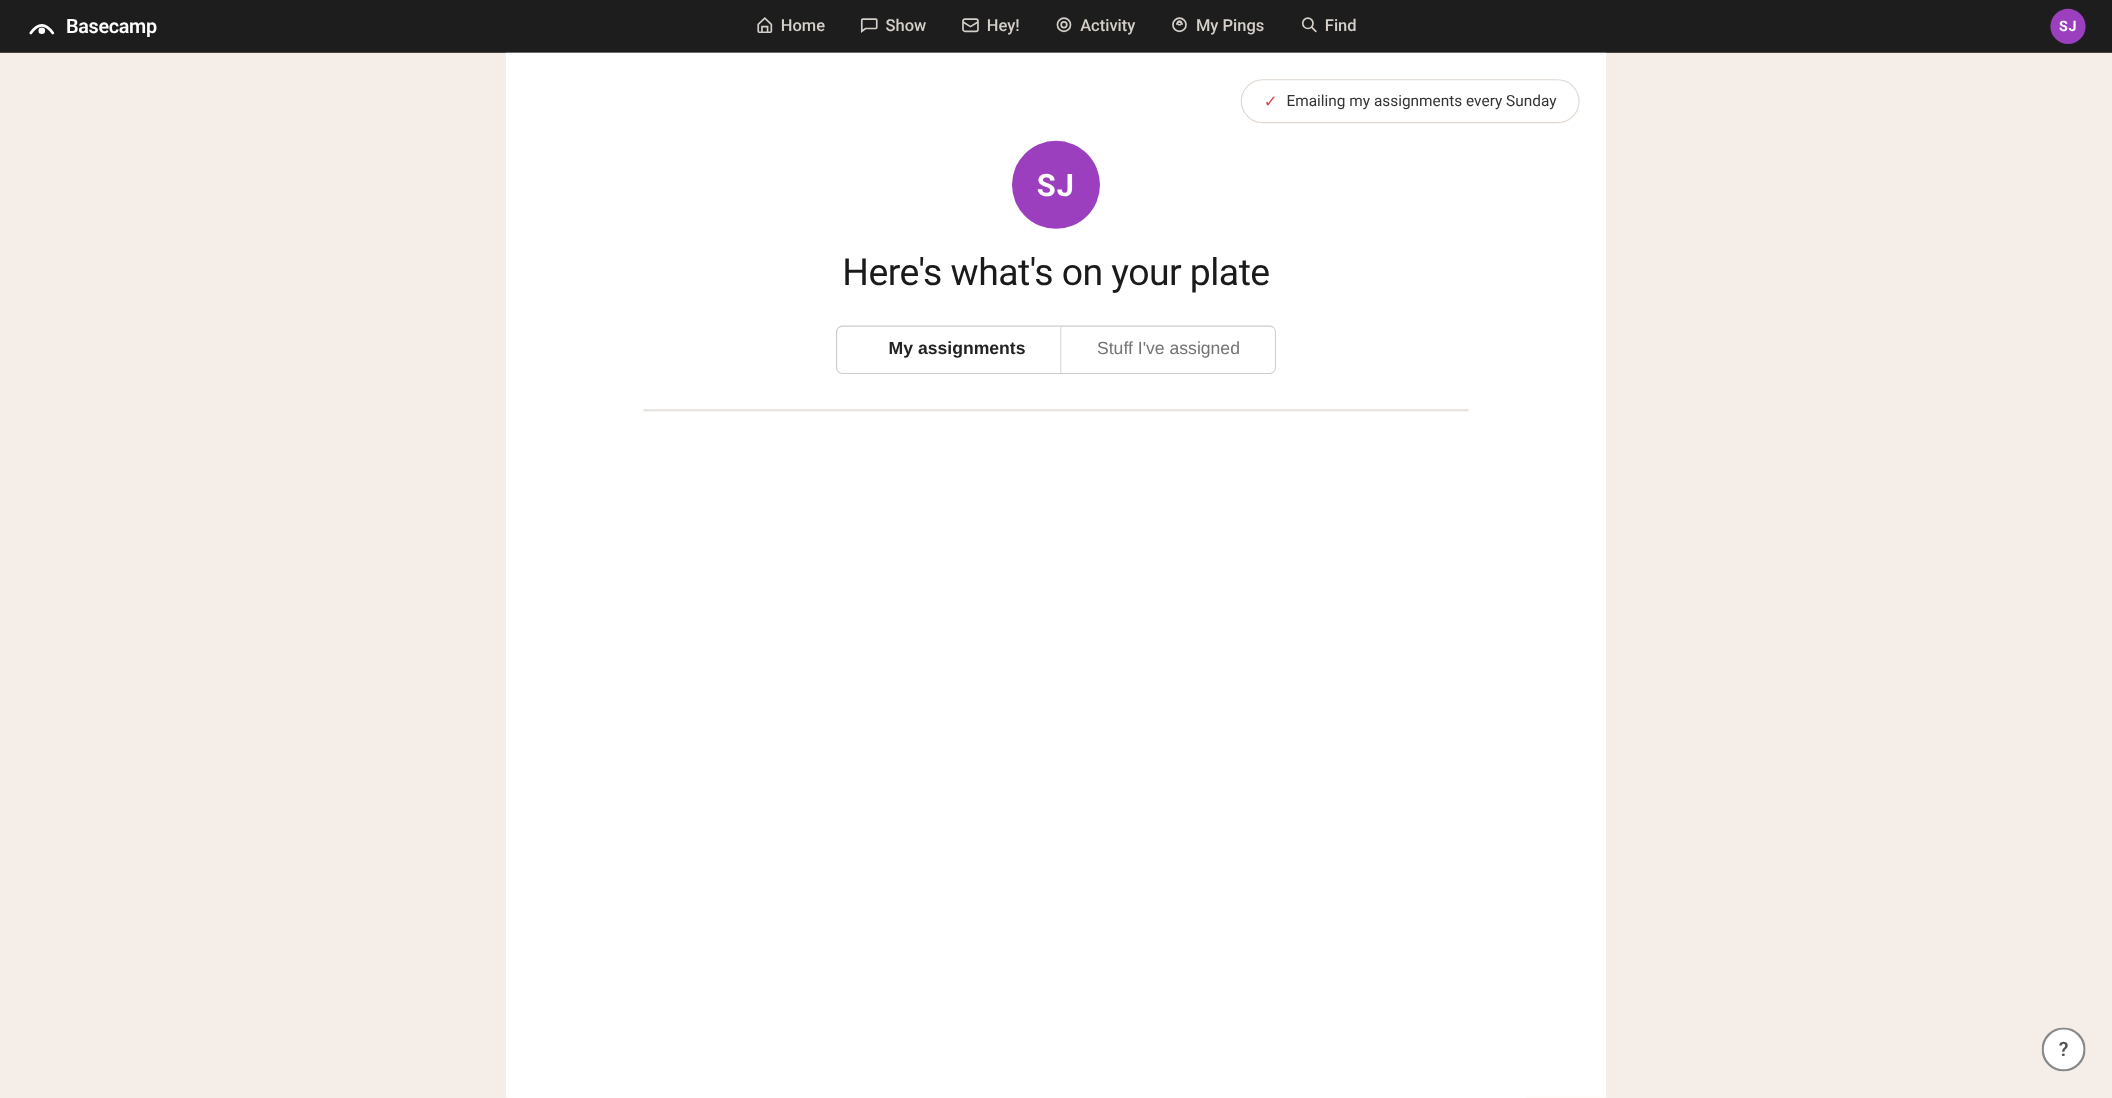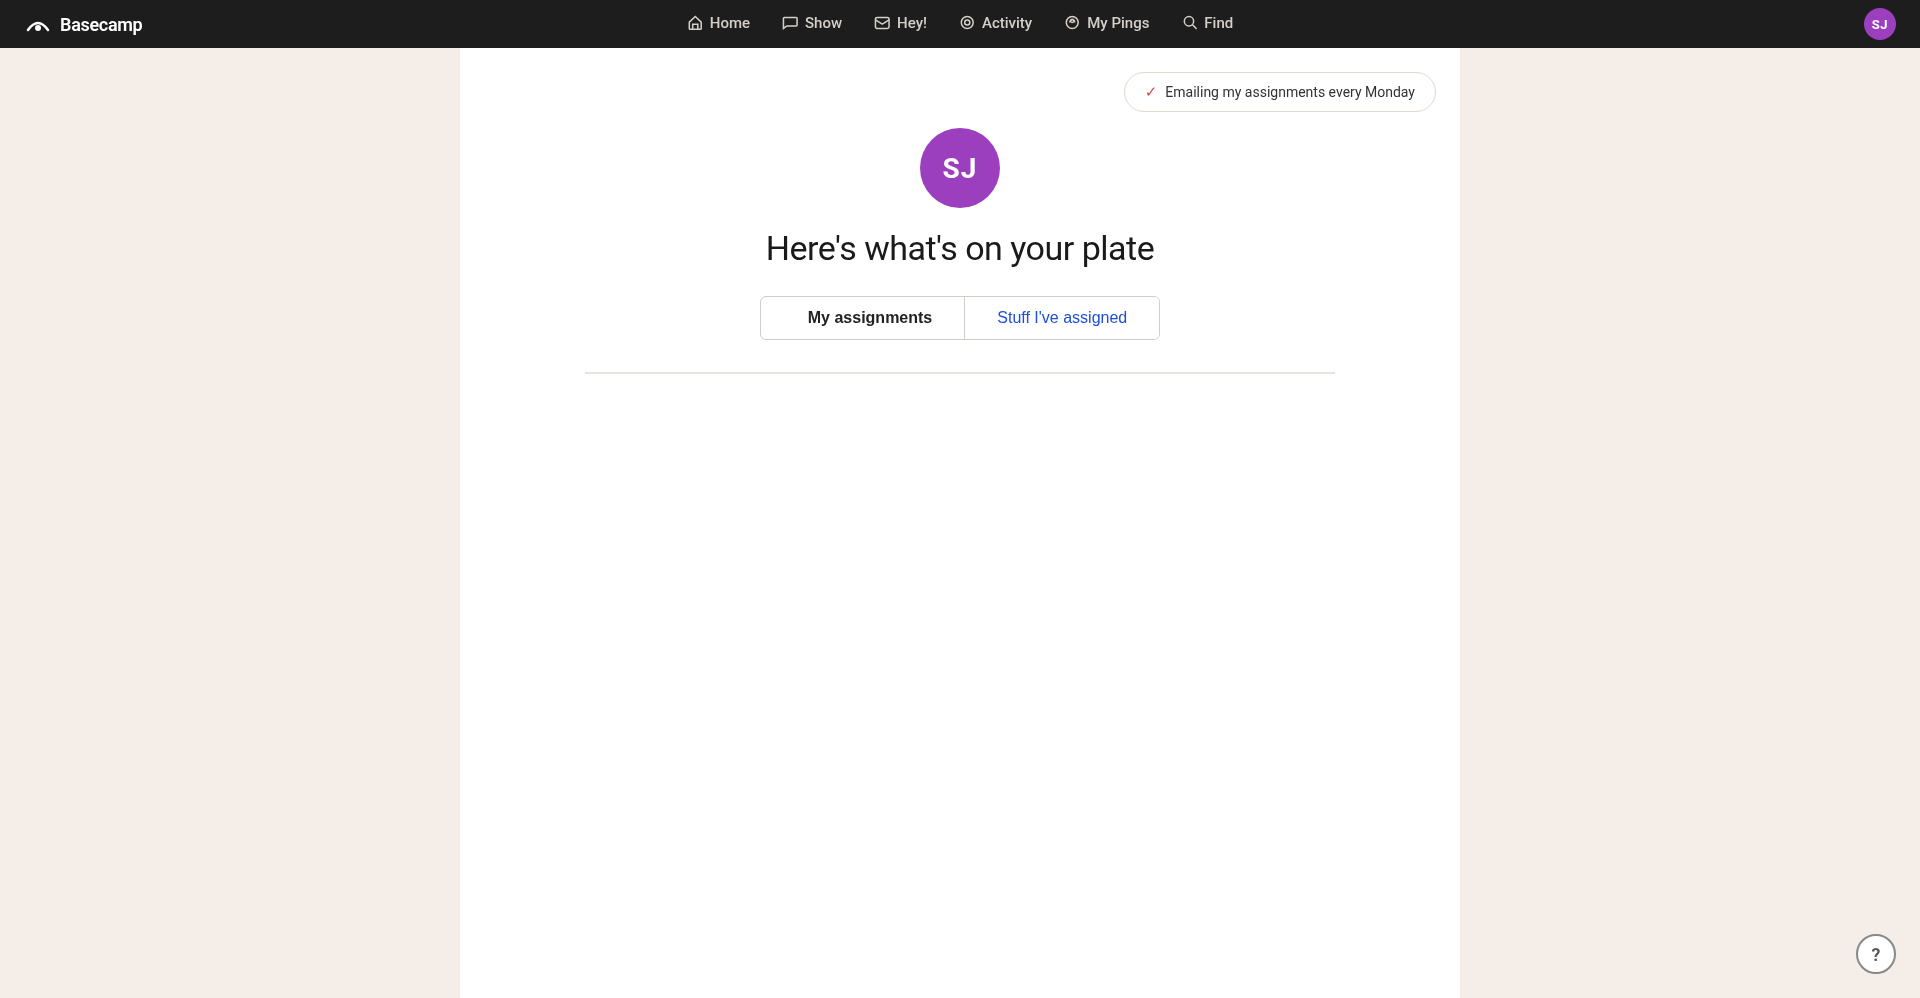--- a/index.html
+++ b/index.html
@@ -174,21 +174,21 @@
       border-radius: 6px;
       overflow: hidden;
       margin-bottom: 32px;
       padding-left: 15px;
     }
 
     .tab {
       padding: 12px 32px;
       font-size: 16px;
       font-weight: 500;
-      color: #1d4ed8;
+      color: #737373;
       cursor: pointer;
       background-color: #fff;
       border: none;
       outline: none;
     }
 
     .tab:first-child {
       border-right: 1.5px solid #d0ccc8;
     }
 
@@ -318,21 +318,21 @@
   <div class="topnav-right">
     <div class="user-avatar-nav" style="background-color: rgb(155, 63, 191);">SJ</div>
   </div>
 </nav>
 
 <div class="main-wrapper">
   <div class="content-panel">
 
     <div class="email-banner">
       <span class="checkmark">✓</span>
-      <span>Emailing my assignments every Monday</span>
+      <span>Emailing my assignments every Sunday</span>
     </div>
 
     <div class="profile-section">
       <div class="user-avatar-large" style="background-color: rgb(155, 63, 191);">SJ</div>
       <h1 class="page-title">Here's what's on your plate</h1>
 
       <div class="tabs-container">
         <button class="tab active">My assignments</button>
         <button class="tab">Stuff I've assigned</button>
       </div>

